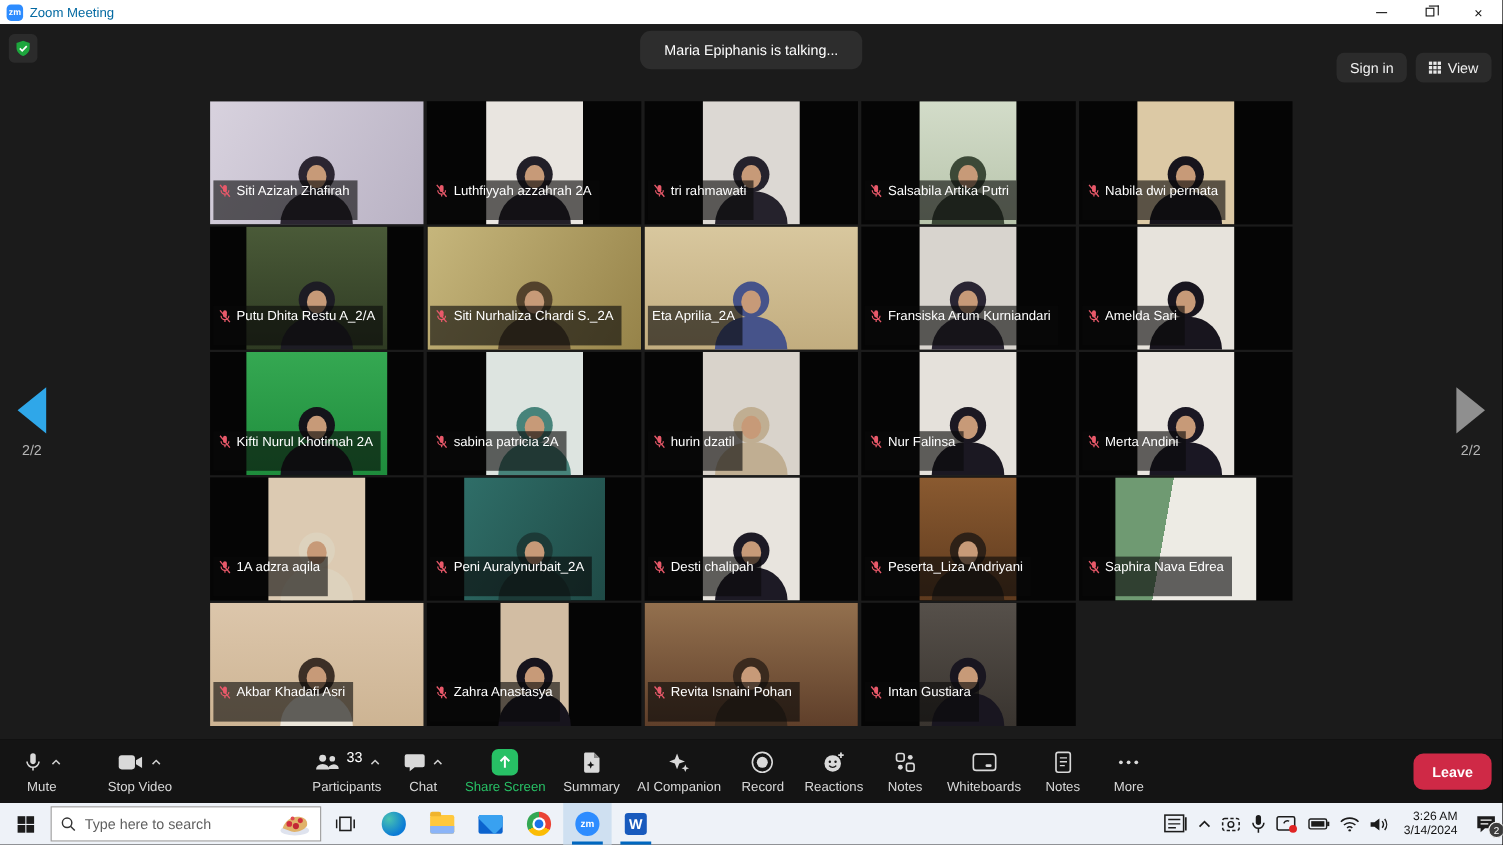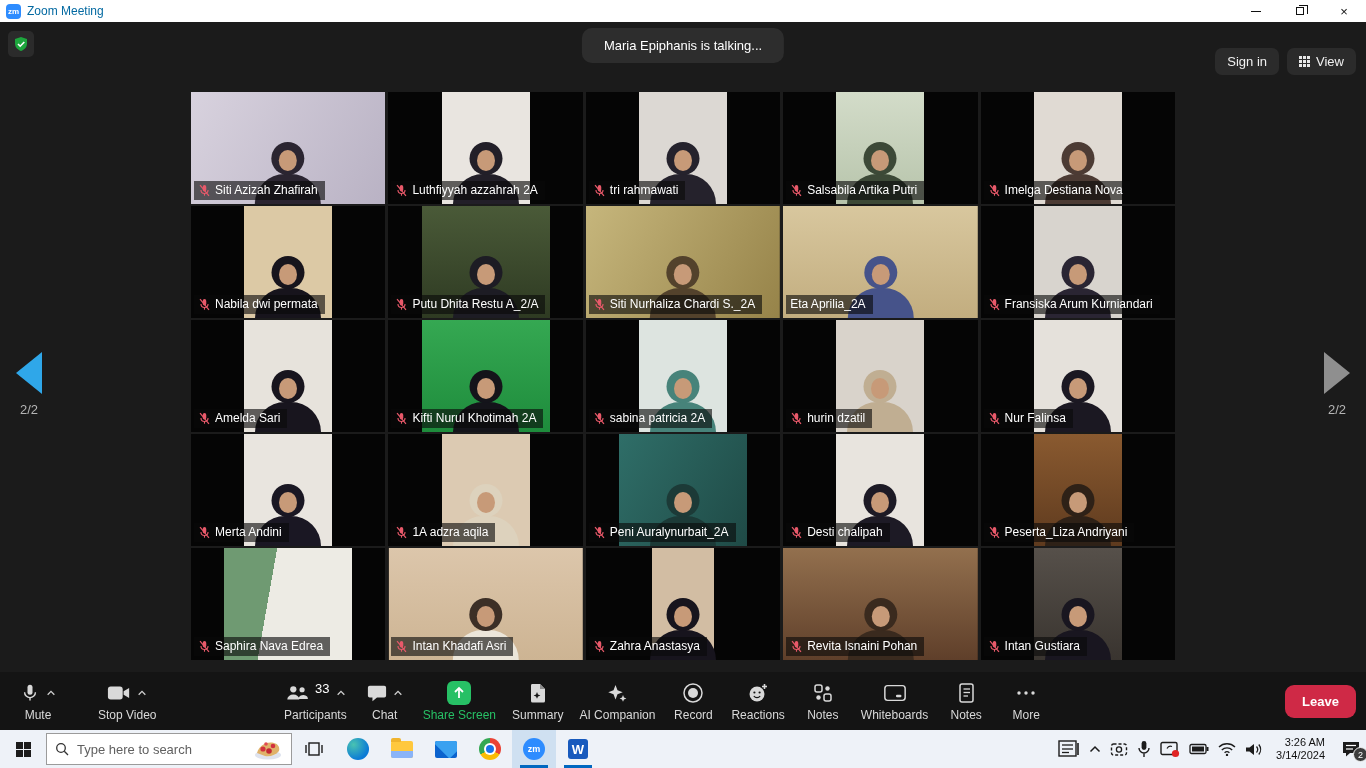--- a/index.html
+++ b/index.html
@@ -31,21 +31,21 @@
   .video-grid { position:absolute; left:191px; top:70px; width:984px; display:grid;
                 grid-template-columns:repeat(5,1fr); grid-auto-rows:112px; gap:2px 3px; }
   .tile { position:relative; background:#050505; overflow:hidden; }
   .video { position:absolute; top:0; bottom:0; left:50%; transform:translateX(-50%); }
   .v-full { width:100%; } .v-portrait { width:88px; } .v-wide { width:128px; } .v-narrow { width:62px; }
   .person { position:absolute; bottom:0; left:50%; transform:translateX(-50%); width:72px; height:62px; }
   .head { position:absolute; top:0; left:50%; transform:translateX(-50%); width:33px; height:33px; border-radius:50%; }
   .face { position:absolute; top:8px; left:50%; transform:translateX(-50%); width:18px; height:21px; border-radius:50%; }
   .torso { position:absolute; bottom:0; left:50%; transform:translateX(-50%); width:66px; height:30px; border-radius:33px 33px 0 0; }
   .name-tag { position:absolute; left:3px; bottom:4px; max-width:calc(100% - 8px); background:rgba(10,10,10,.62);
-              color:#fff; font-size:12px; line-height:17px; padding:1px 7px 1px 4px; display:flex; align-items:center; gap:4px;
+              color:#fff; font-size:12px; line-height:17px; padding:1px 7px 18px 4px; display:flex; align-items:center; gap:4px;
               white-space:nowrap; overflow:hidden; text-overflow:ellipsis; }
   .name-tag svg { flex:0 0 auto; }
 
   
   .nav { position:absolute; display:flex; flex-direction:column; align-items:center; gap:8px; }
   .nav-left { left:16px; top:330px; } .nav-right { right:16px; top:330px; }
   .tri-left { width:0; height:0; border-top:21px solid transparent; border-bottom:21px solid transparent;
               border-right:26px solid var(--arrow-blue,#2fa7e9); }
   .tri-right { width:0; height:0; border-top:21px solid transparent; border-bottom:21px solid transparent;
                border-left:26px solid #8f8f8f; }
@@ -213,38 +213,20 @@
       <svg class="mic" width="13" height="13" viewBox="0 0 14 14">
         <rect x="5.1" y="1.2" width="3.8" height="7" rx="1.9" fill="#e8596a"></rect>
         <path d="M3.2 6.5a3.8 3.8 0 0 0 7.6 0" stroke="#e8596a" stroke-width="1.2" fill="none"></path>
         <line x1="7" y1="10.3" x2="7" y2="12.6" stroke="#e8596a" stroke-width="1.2"></line>
         <line x1="2.2" y1="1.2" x2="11.8" y2="12.8" stroke="#e8596a" stroke-width="1.3"></line>
       </svg>
       <span class="nm">Salsabila Artika Putri</span>
     </div>
   </div>
 
-  <div class="tile">
-    <div class="video v-portrait" style="background: rgb(224, 218, 211);">
-      <div class="person">
-        <div class="torso" style="background: rgb(76, 59, 52);"></div>
-        <div class="head" style="background: rgb(76, 59, 52);"></div>
-        <div class="face" style="background: rgb(199, 154, 120);"></div>
-      </div>
-    </div>
-    <div class="name-tag">
-      <svg class="mic" width="13" height="13" viewBox="0 0 14 14">
-        <rect x="5.1" y="1.2" width="3.8" height="7" rx="1.9" fill="#e8596a"></rect>
-        <path d="M3.2 6.5a3.8 3.8 0 0 0 7.6 0" stroke="#e8596a" stroke-width="1.2" fill="none"></path>
-        <line x1="7" y1="10.3" x2="7" y2="12.6" stroke="#e8596a" stroke-width="1.2"></line>
-        <line x1="2.2" y1="1.2" x2="11.8" y2="12.8" stroke="#e8596a" stroke-width="1.3"></line>
-      </svg>
-      <span class="nm">Imelga Destiana Nova</span>
-    </div>
-  </div>
 
   <div class="tile">
     <div class="video v-portrait" style="background: rgb(220, 201, 165);">
       <div class="person">
         <div class="torso" style="background: rgb(23, 20, 28);"></div>
         <div class="head" style="background: rgb(23, 20, 28);"></div>
         <div class="face" style="background: rgb(199, 154, 120);"></div>
       </div>
     </div>
     <div class="name-tag">
@@ -542,21 +524,21 @@
         <div class="face" style="background: rgb(199, 154, 120);"></div>
       </div>
     </div>
     <div class="name-tag">
       <svg class="mic" width="13" height="13" viewBox="0 0 14 14">
         <rect x="5.1" y="1.2" width="3.8" height="7" rx="1.9" fill="#e8596a"></rect>
         <path d="M3.2 6.5a3.8 3.8 0 0 0 7.6 0" stroke="#e8596a" stroke-width="1.2" fill="none"></path>
         <line x1="7" y1="10.3" x2="7" y2="12.6" stroke="#e8596a" stroke-width="1.2"></line>
         <line x1="2.2" y1="1.2" x2="11.8" y2="12.8" stroke="#e8596a" stroke-width="1.3"></line>
       </svg>
-      <span class="nm">Intan Khadafi Asri</span>
+      <span class="nm">Akbar Khadafi Asri</span>
     </div>
   </div>
 
   <div class="tile">
     <div class="video v-narrow" style="background: rgb(210, 189, 163);">
       <div class="person">
         <div class="torso" style="background: rgb(23, 20, 29);"></div>
         <div class="head" style="background: rgb(23, 20, 29);"></div>
         <div class="face" style="background: rgb(199, 154, 120);"></div>
       </div>

